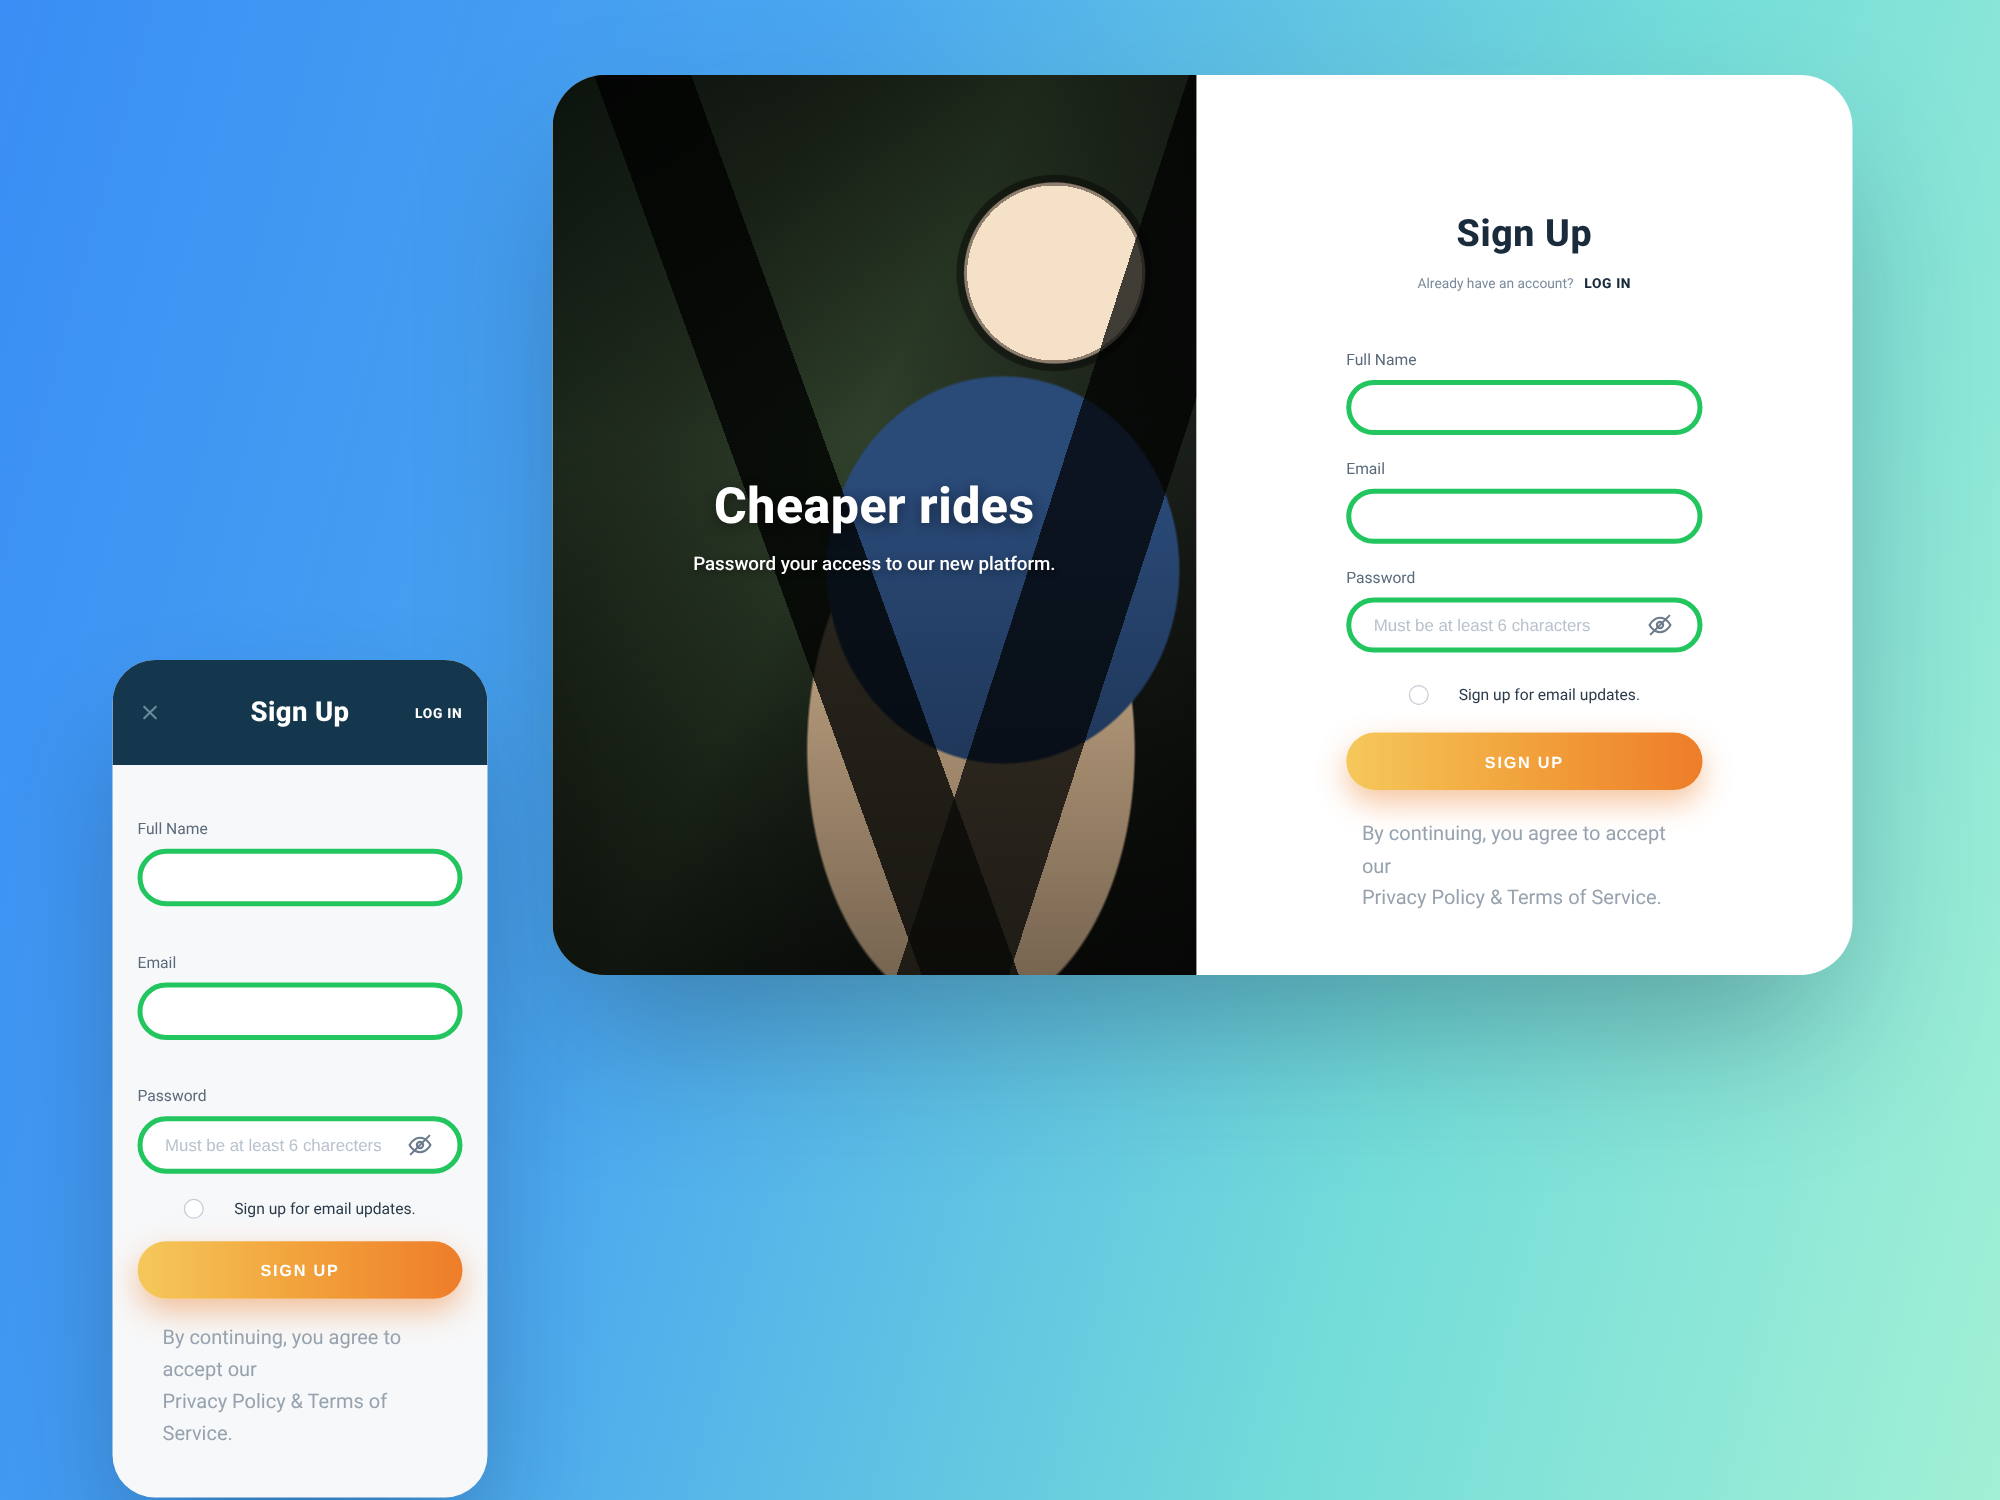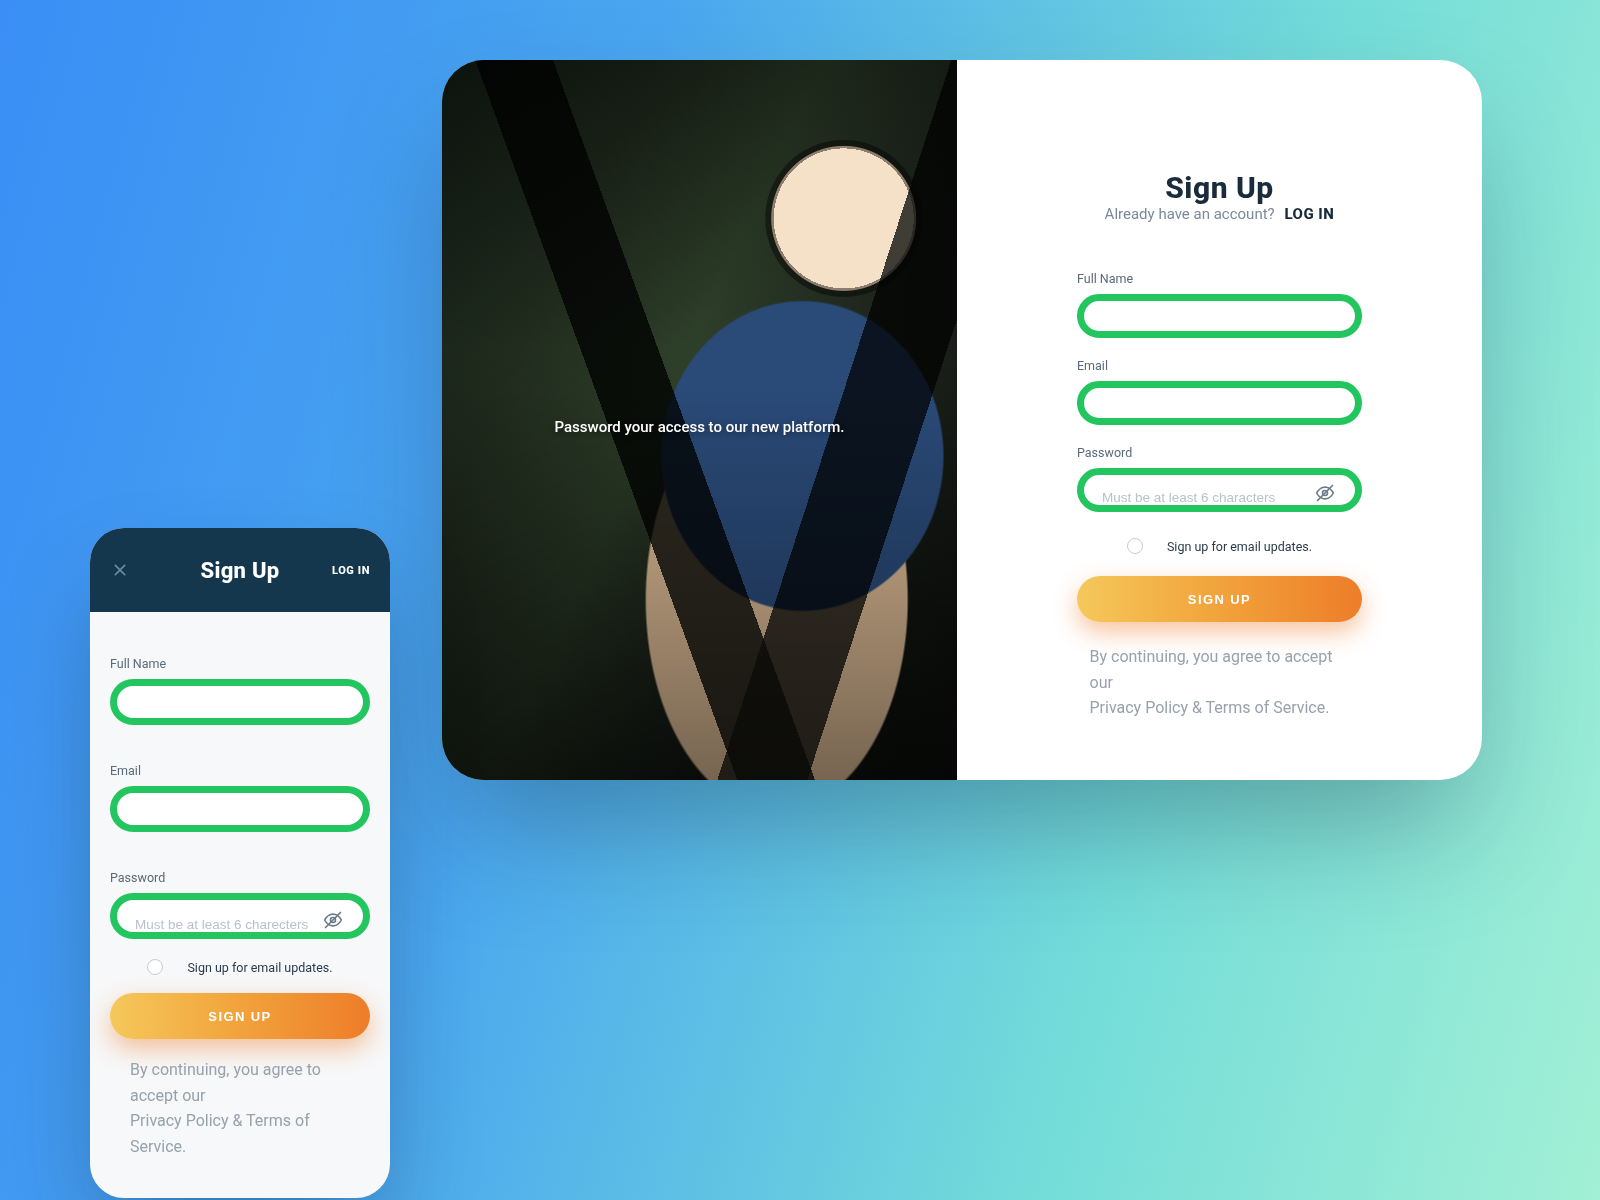--- a/index.html
+++ b/index.html
@@ -77,22 +77,22 @@
     flex-direction: column;
     align-items: center;
   }
   .form-title {
     font-size: 30px;
     font-weight: 800;
     color: #1a2b3c;
     letter-spacing: .5px;
   }
   .sub-line {
-    margin-top: 0;
-    font-size: 15px;
+    margin-top: 15px;
+    font-size: 11px;
     color: #7a8a9a;
   }
   .sub-line .login-link {
     font-weight: 800;
     color: #1a2b3c;
     letter-spacing: .5px;
     margin-left: 6px;
     cursor: pointer;
   }
   .fields {
@@ -102,25 +102,25 @@
   }
   .field { margin-bottom: 20px; margin-top: 20px; }
   .field-label {
     font-size: 12.5px;
     color: #5a6a7a;
     margin-bottom: 8px;
     display: block;
   }
   .input-wrap {
     position: relative;
-    border: 7px solid #22c55e;
+    border: 4px solid #22c55e;
     border-radius: 999px;
     height: 44px;
     display: flex;
-    align-items: flex-end;
+    align-items: center;
     padding: 0 18px;
     background: #fff;
   }
   .input-wrap input {
     border: none;
     outline: none;
     width: 100%;
     font-size: 13.5px;
     background: transparent;
     color: #2b3b4b;
@@ -232,20 +232,21 @@
   .m-body .cta-btn { max-width: none; margin-top: 18px; }
   .m-body .legal { align-self: center; margin-top: 18px; max-width: 220px; }
 
   svg { display: block; }
 </style>
 </head>
 <body>
 
 <div class="desktop-card">
   <div class="hero">
+    <div class="hero-title">Cheaper rides</div>
     <div class="hero-sub">Password your access to our new platform.</div>
   </div>
 
   <div class="form-side">
     <div class="form-title">Sign Up</div>
     <div class="sub-line">
       <span>Already have an account?</span>
       <span class="login-link">LOG IN</span>
     </div>
 

